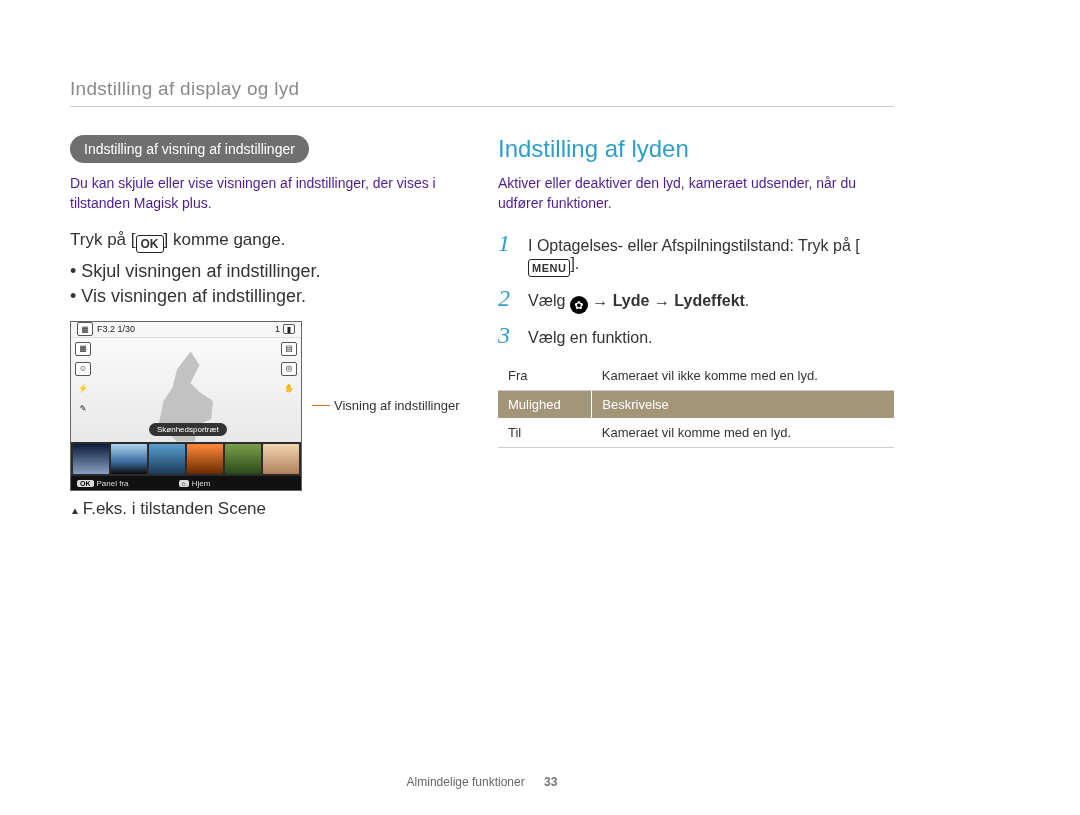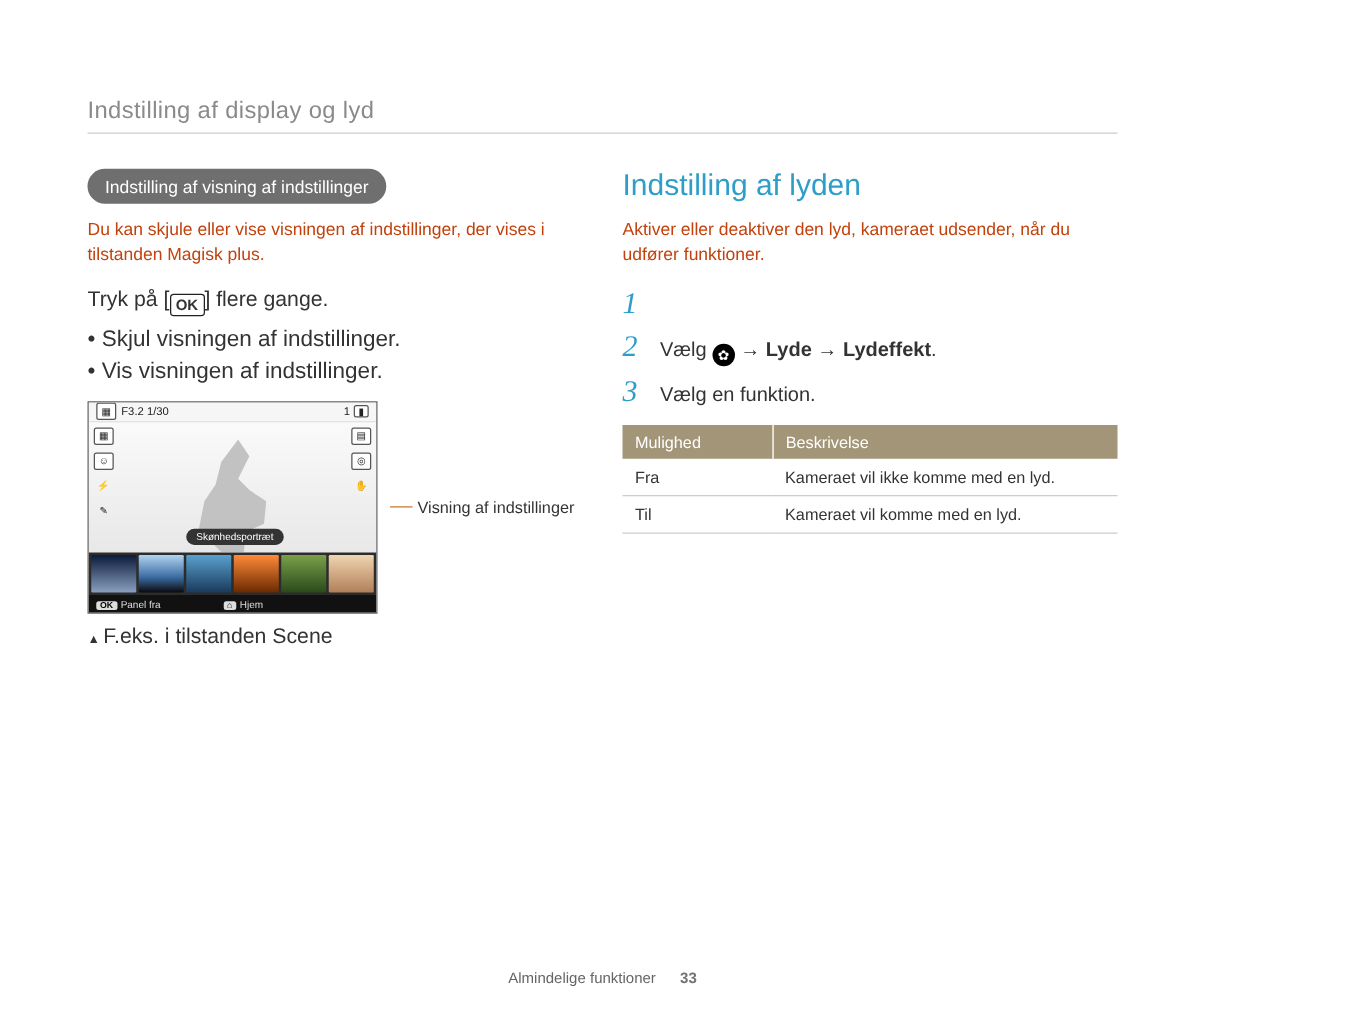--- a/index.html
+++ b/index.html
@@ -29,21 +29,21 @@
 
   .pill {
     display: inline-block;
     background: #6f6f6f;
     color: #fff;
     font-size: 14px;
     padding: 6px 14px;
     border-radius: 14px;
     margin-bottom: 10px;
   }
-  .body-text { font-size: 14px; line-height: 1.45; color: #c2410c; margin-bottom: 16px; }
+  .body-text { font-size: 14px; line-height: 1.45; color: #4c1d95; margin-bottom: 16px; }
 
   .instruction {
     font-size: 17px;
     font-weight: 300;
     color: #333;
     margin-bottom: 8px;
     font-family: "Helvetica Neue", Arial, sans-serif;
   }
   .icon-box {
     display: inline-flex;
@@ -246,21 +246,21 @@
 
   <div class="cols">
 
     <div class="col">
 
       <div class="pill">Indstilling af visning af indstillinger</div>
 
       <p class="body-text">Du kan skjule eller vise visningen af indstillinger, der vises i tilstanden Magisk plus.</p>
 
       <p class="instruction">
-        <span>Tryk på [</span><span class="icon-box">OK</span><span>] flere gange.</span>
+        <span>Tryk på [</span><span class="icon-box">OK</span><span>] komme gange.</span>
       </p>
 
       <ul class="bullets">
         <li>Skjul visningen af indstillinger.</li>
         <li>Vis visningen af indstillinger.</li>
       </ul>
 
       <div class="cam-wrap">
         <div class="cam">
           <div class="cam-top">
@@ -317,20 +317,23 @@
     <div class="col">
 
       <div class="right-title">Indstilling af lyden</div>
 
       <p class="body-text">Aktiver eller deaktiver den lyd, kameraet udsender, når du udfører funktioner.</p>
 
       <div class="steps">
 
         <div class="step">
           <span class="step-num">1</span>
+          <span class="step-text">
+            <span>I Optagelses- eller Afspilningstilstand: Tryk på [</span><span class="icon-box menu-box">MENU</span><span>].</span>
+          </span>
         </div>
 
         <div class="step">
           <span class="step-num">2</span>
           <span class="step-text">
             <span>Vælg </span><span class="gear-circle">✿</span>
             → <b>Lyde</b>
             → <b>Lydeffekt</b>.
           </span>
         </div>
@@ -338,26 +341,26 @@
         <div class="step">
           <span class="step-num">3</span>
           <span class="step-text">Vælg en funktion.</span>
         </div>
 
       </div>
 
       <table class="opts">
         <tbody>
             <tr>
+          <td>Fra</td>
+          <td>Kameraet vil ikke komme med en lyd.</td>
+        </tr>
+        <tr>
           <th>Mulighed</th>
           <th>Beskrivelse</th>
-        </tr>
-        <tr>
-          <td>Fra</td>
-          <td>Kameraet vil ikke komme med en lyd.</td>
         </tr>
         <tr>
           <td>Til</td>
           <td>Kameraet vil komme med en lyd.</td>
         </tr>
       </tbody>
         </table>
 
     </div>
 

